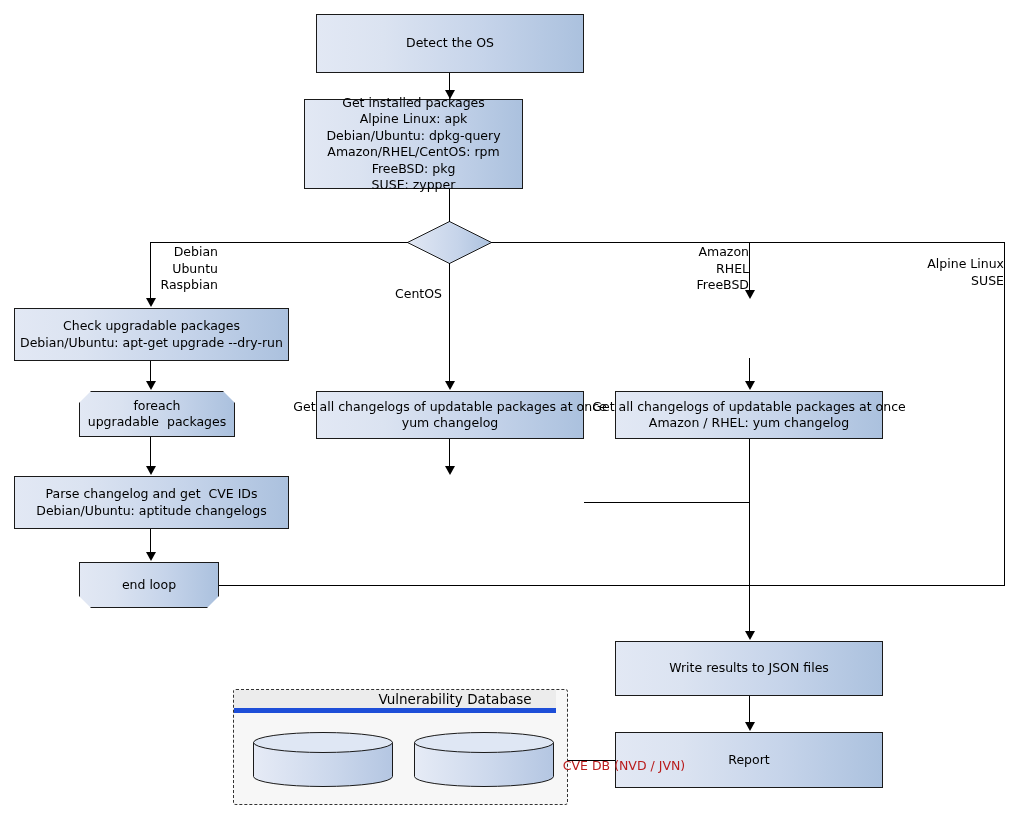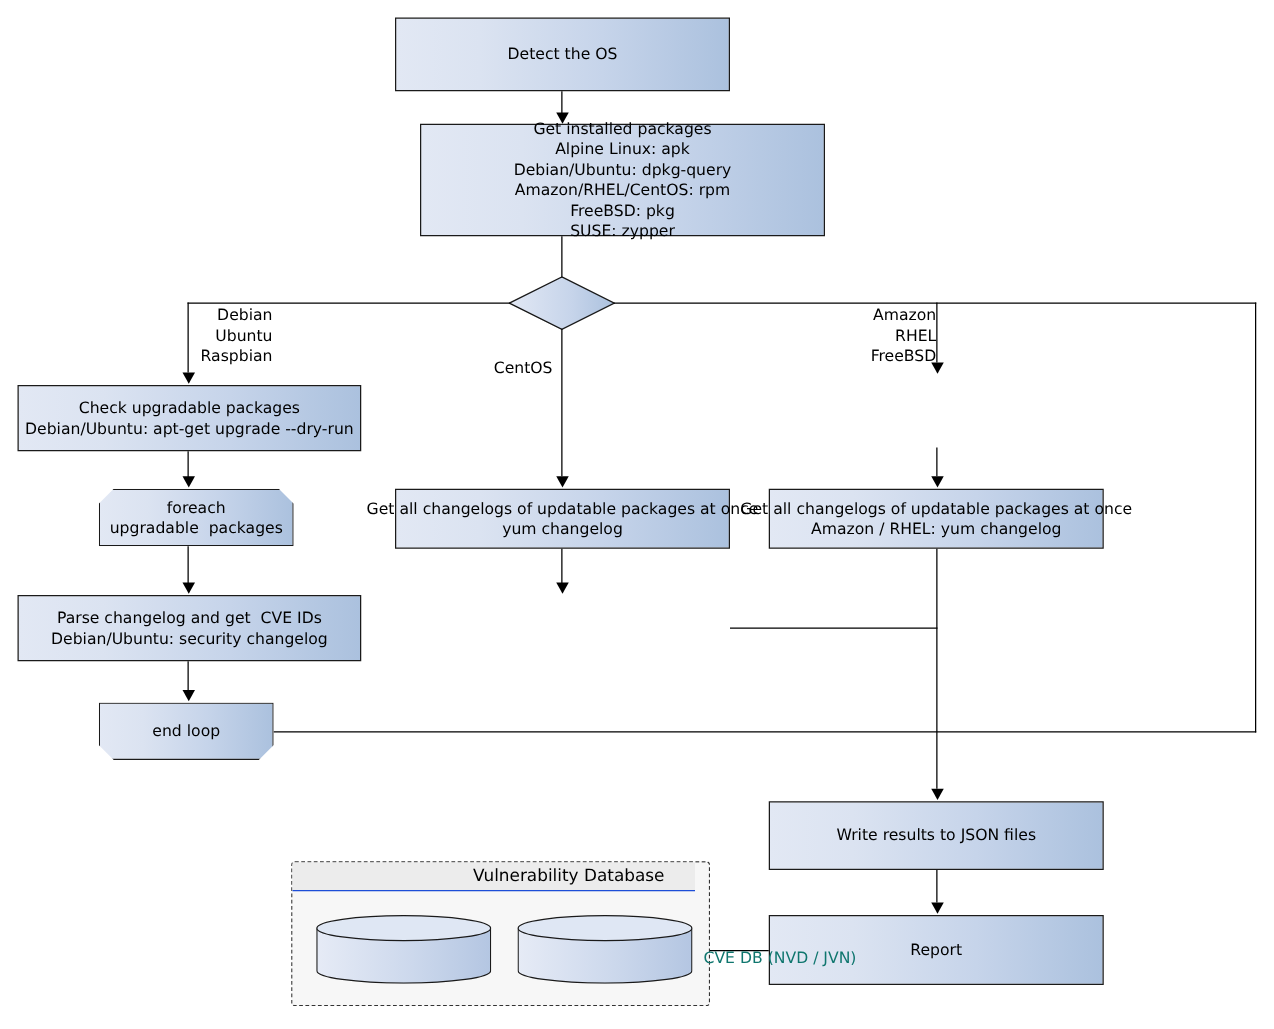--- a/index.html
+++ b/index.html
@@ -97,51 +97,51 @@
     box-sizing: border-box;
     border: 1px dashed #333333;
     background: #f7f7f7;
     border-radius: 3px;
   }
   .db-header {
     position: absolute;
     left: 0; right: 11px; top: 0;
     height: 23px;
     background: #ececec;
-    border-bottom: 1px solid #1d4ed8;
+    border-bottom: 5px solid #1d4ed8;
     display: flex;
     align-items: center;
     justify-content: center;
     font-size: 13.5px;
     color: #000;
     padding-left: 120px;
     box-sizing: border-box;
   }
   .cylinder {
     position: absolute;
   }
   .cyl-label {
     position: absolute;
     width: 100%;
     text-align: center;
     font-size: 12.5px;
-    color: #0f766e;
+    color: #b91c1c;
     white-space: pre;
   }
 </style>
 </head>
 <body>
 
 <div id="canvas">
 
   <div class="node" style="left:316px; top:14px; width:268px; height:59px;">
     <span class="txt">Detect the OS</span>
   </div>
 
-  <div class="node" style="left:336px; top:99px; width:324px; height:90px;">
+  <div class="node" style="left:304px; top:99px; width:219px; height:90px;">
     <span class="txt">Get installed packages
 Alpine Linux: apk
 Debian/Ubuntu: dpkg-query
 Amazon/RHEL/CentOS: rpm
 FreeBSD: pkg
 SUSE: zypper</span>
   </div>
 
   <div class="diamond" style="left:407px; top:221px;">
     <svg width="85" height="43" viewBox="0 0 85 43">
@@ -162,21 +162,21 @@
   </div>
 
   <div class="node loopstart" style="left:79px; top:391px; width:156px; height:46px;">
     <span class="shapebg"></span>
     <span class="txt">foreach
 upgradable  packages</span>
   </div>
 
   <div class="node" style="left:14px; top:476px; width:275px; height:53px;">
     <span class="txt">Parse changelog and get  CVE IDs
-Debian/Ubuntu: security changelog</span>
+Debian/Ubuntu: aptitude changelogs</span>
   </div>
 
   <div class="node loopend" style="left:79px; top:562px; width:140px; height:46px;">
     <span class="shapebg"></span>
     <span class="txt">end loop</span>
   </div>
 
   <div class="node overflow" style="left:316px; top:391px; width:268px; height:48px;">
     <span class="txt">Get all changelogs of updatable packages at once
 yum changelog</span>
@@ -200,20 +200,22 @@
   <div class="branch-label" style="left:108px; top:244px; width:110px;">Debian
 Ubuntu
 Raspbian</div>
 
   <div class="branch-label" style="left:358px; top:268px; width:84px;margin-top:18px;">CentOS</div>
 
   <div class="branch-label" style="left:639px; top:244px; width:110px;">Amazon
 RHEL
 FreeBSD</div>
 
+  <div class="branch-label" style="left:894px; top:256px; width:110px;">Alpine Linux
+SUSE</div>
 
   <div class="edge v" style="left:449px; top:73px; height:18px;"></div>
   <div class="arrow" style="left:445px; top:90px;"></div>
 
   <div class="edge v" style="left:449px; top:189px; height:33px;"></div>
 
   <div class="edge h" style="left:150px; top:242px; width:258px;"></div>
   <div class="edge v" style="left:150px; top:242px; height:56px;"></div>
   <div class="arrow" style="left:146px; top:298px;"></div>
 

